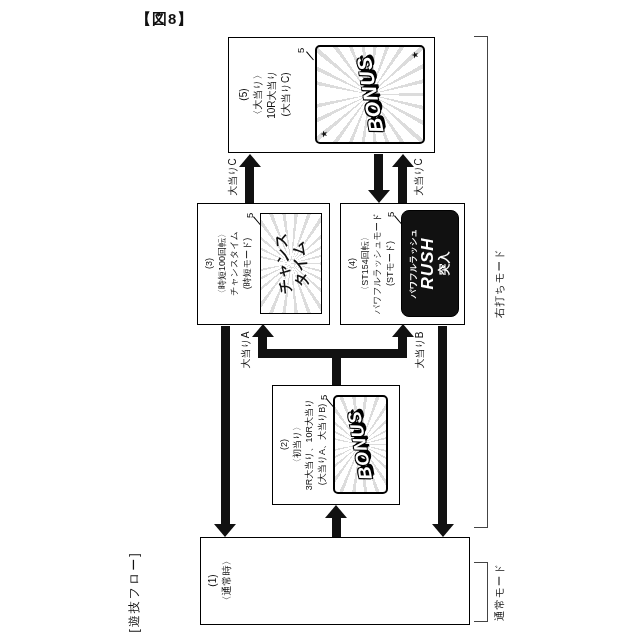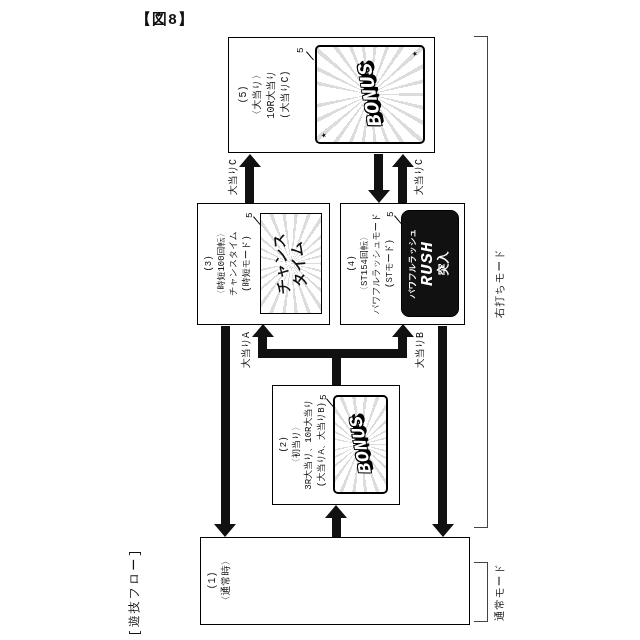--- a/index.html
+++ b/index.html
@@ -1,17 +1,17 @@
 <!DOCTYPE html>
 <html><head>
 <meta charset="utf-8">
 <style>
   html,body{margin:0;padding:0;background:#fff;}
   #canvas{position:relative;width:640px;height:640px;background:#fff;
-          font-family:Liberation Mono, monospace;color:#111;overflow:hidden;}
+          font-family:Liberation Sans, sans-serif;color:#111;overflow:hidden;}
   .fig-label{position:absolute;left:136px;top:10px;font-size:15px;font-weight:bold;letter-spacing:1px;}
   .vlabel{position:absolute;white-space:nowrap;transform:translate(-50%,-50%) rotate(-90deg);font-size:10px;}
   .flow-label{font-size:12px;letter-spacing:2px;}
   .mode-label{font-size:10.5px;letter-spacing:1px;}
   .box{position:absolute;border:1.6px solid #000;background:#fff;box-sizing:border-box;}
   .box-inner{position:absolute;left:0;transform-origin:0 0;transform:rotate(-90deg);}
   .box-text{text-align:center;}
   .box-text div{white-space:nowrap;}
   .t10{padding-top:8px;} .t10 div{font-size:10px;line-height:14px;}
   .t9{padding-top:5px;}  .t9 div{font-size:9px;line-height:12.5px;}

